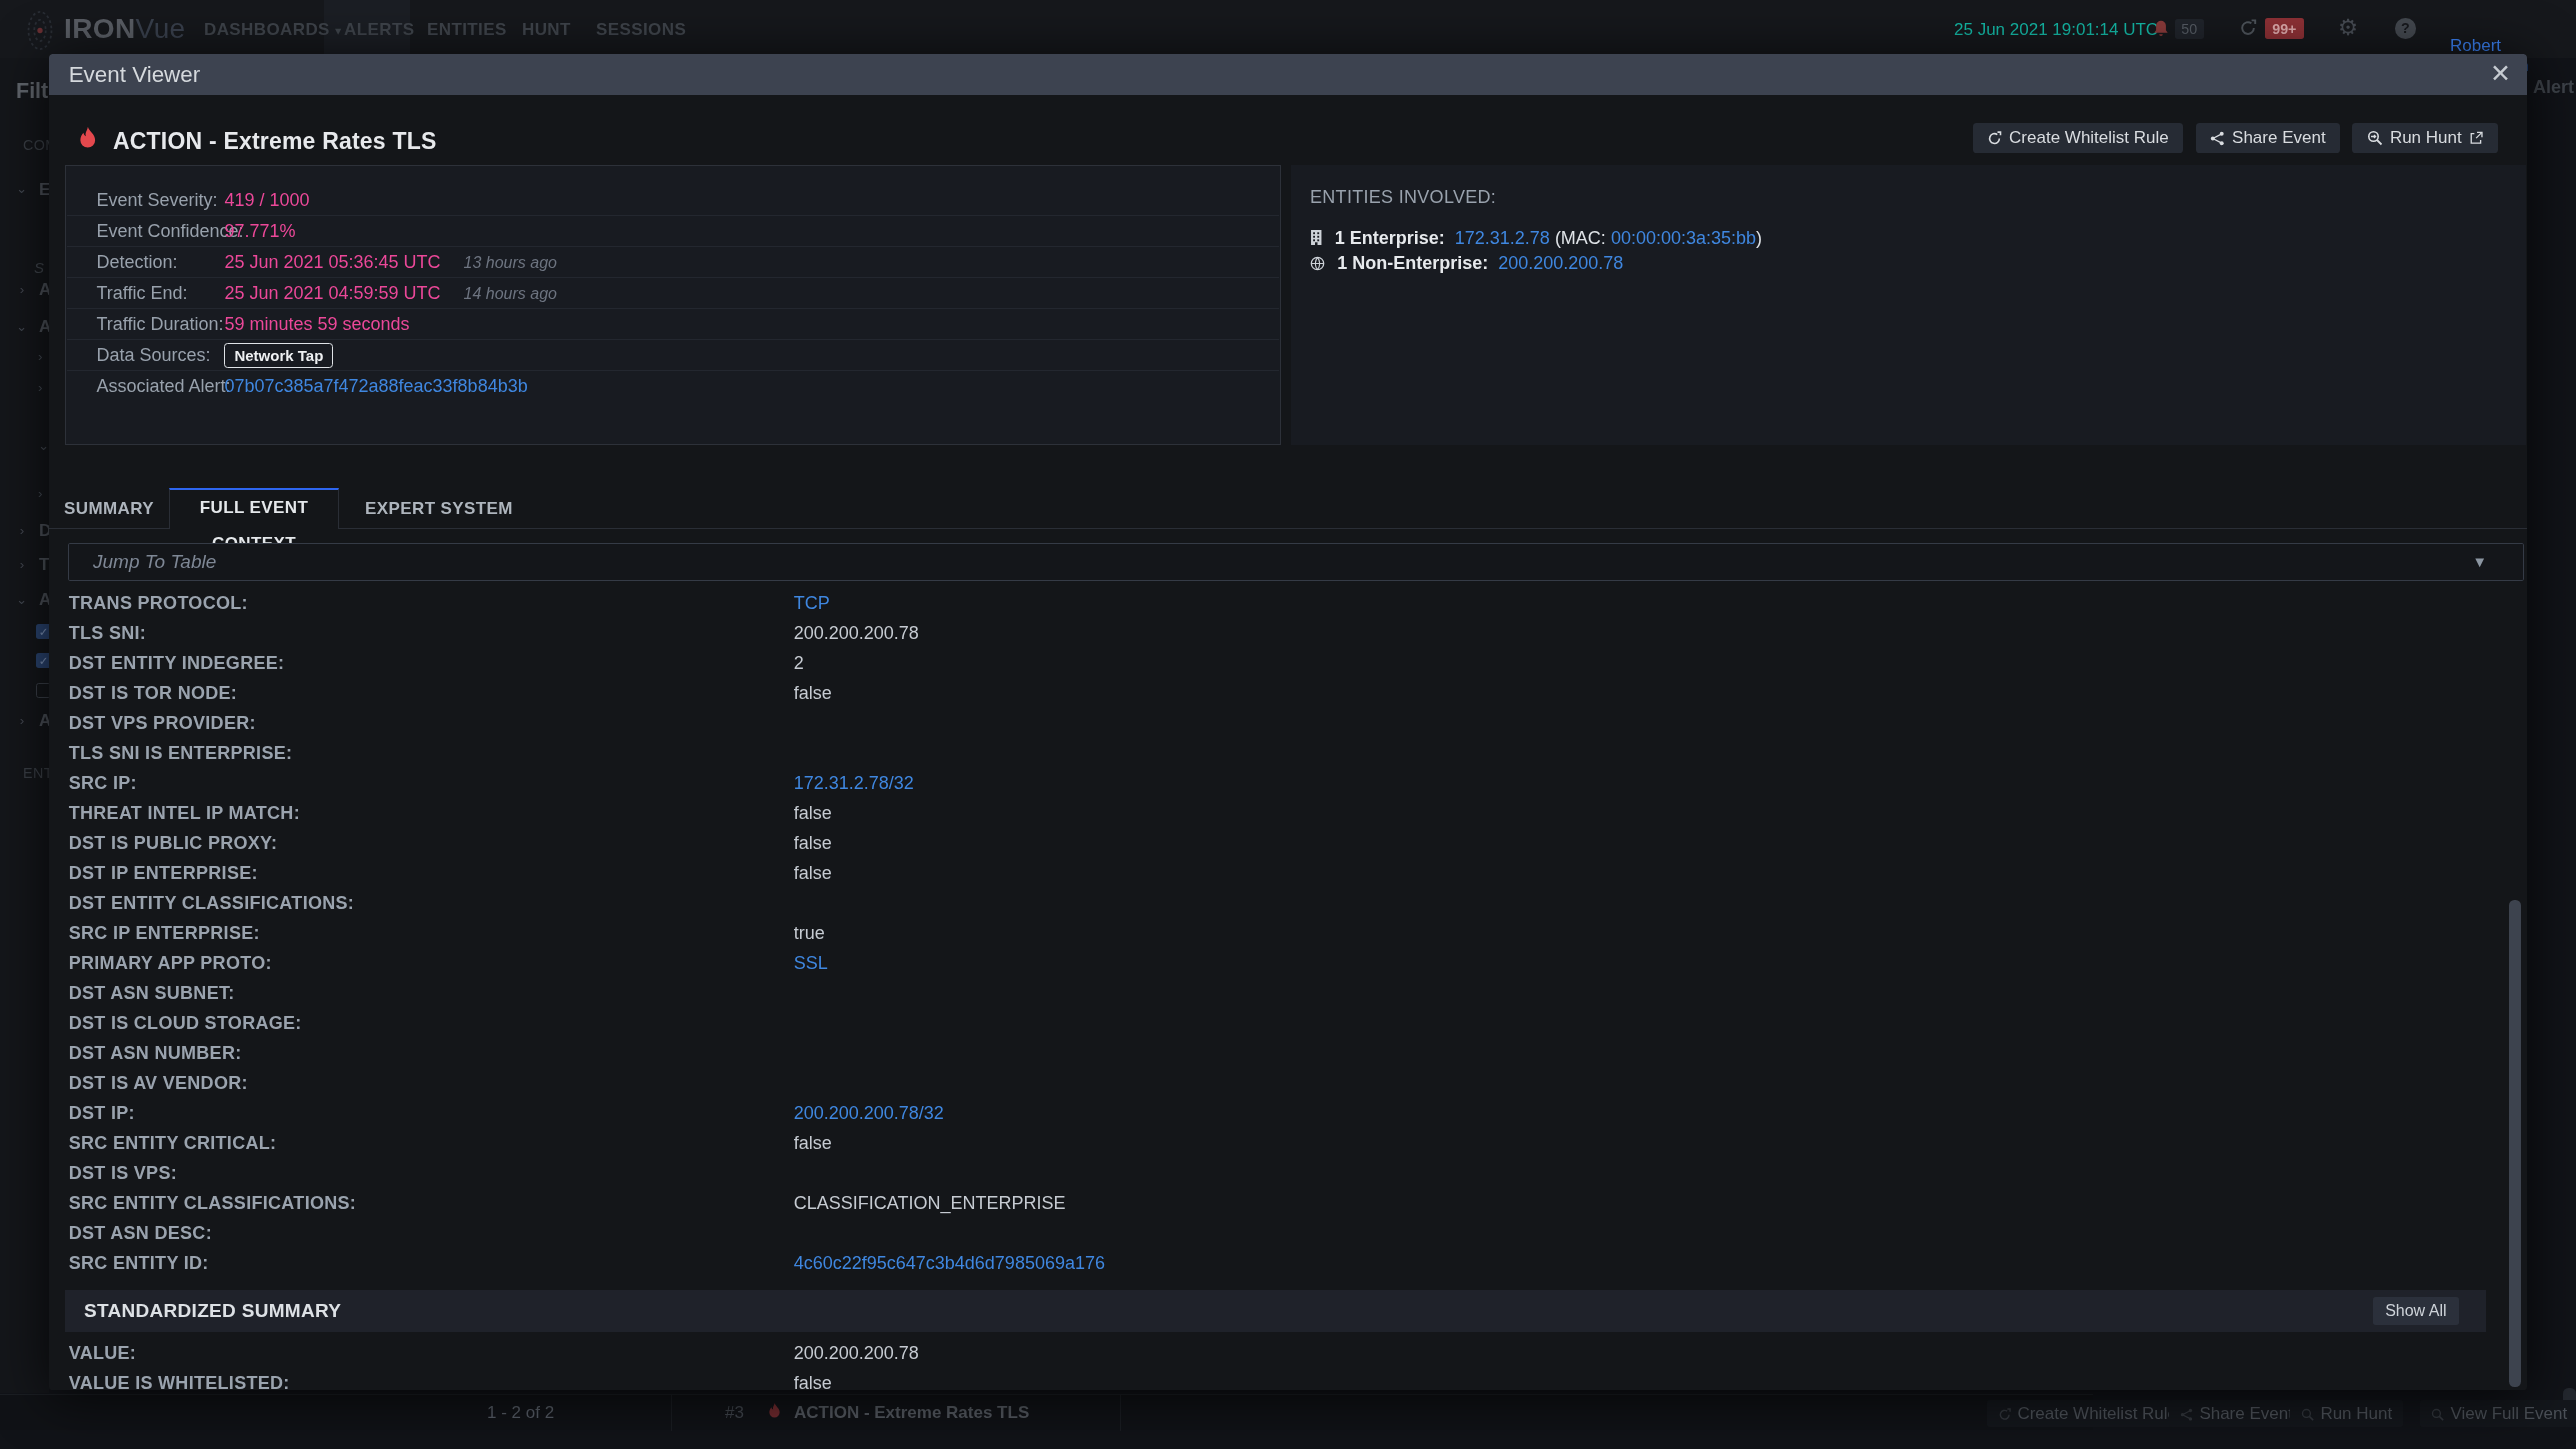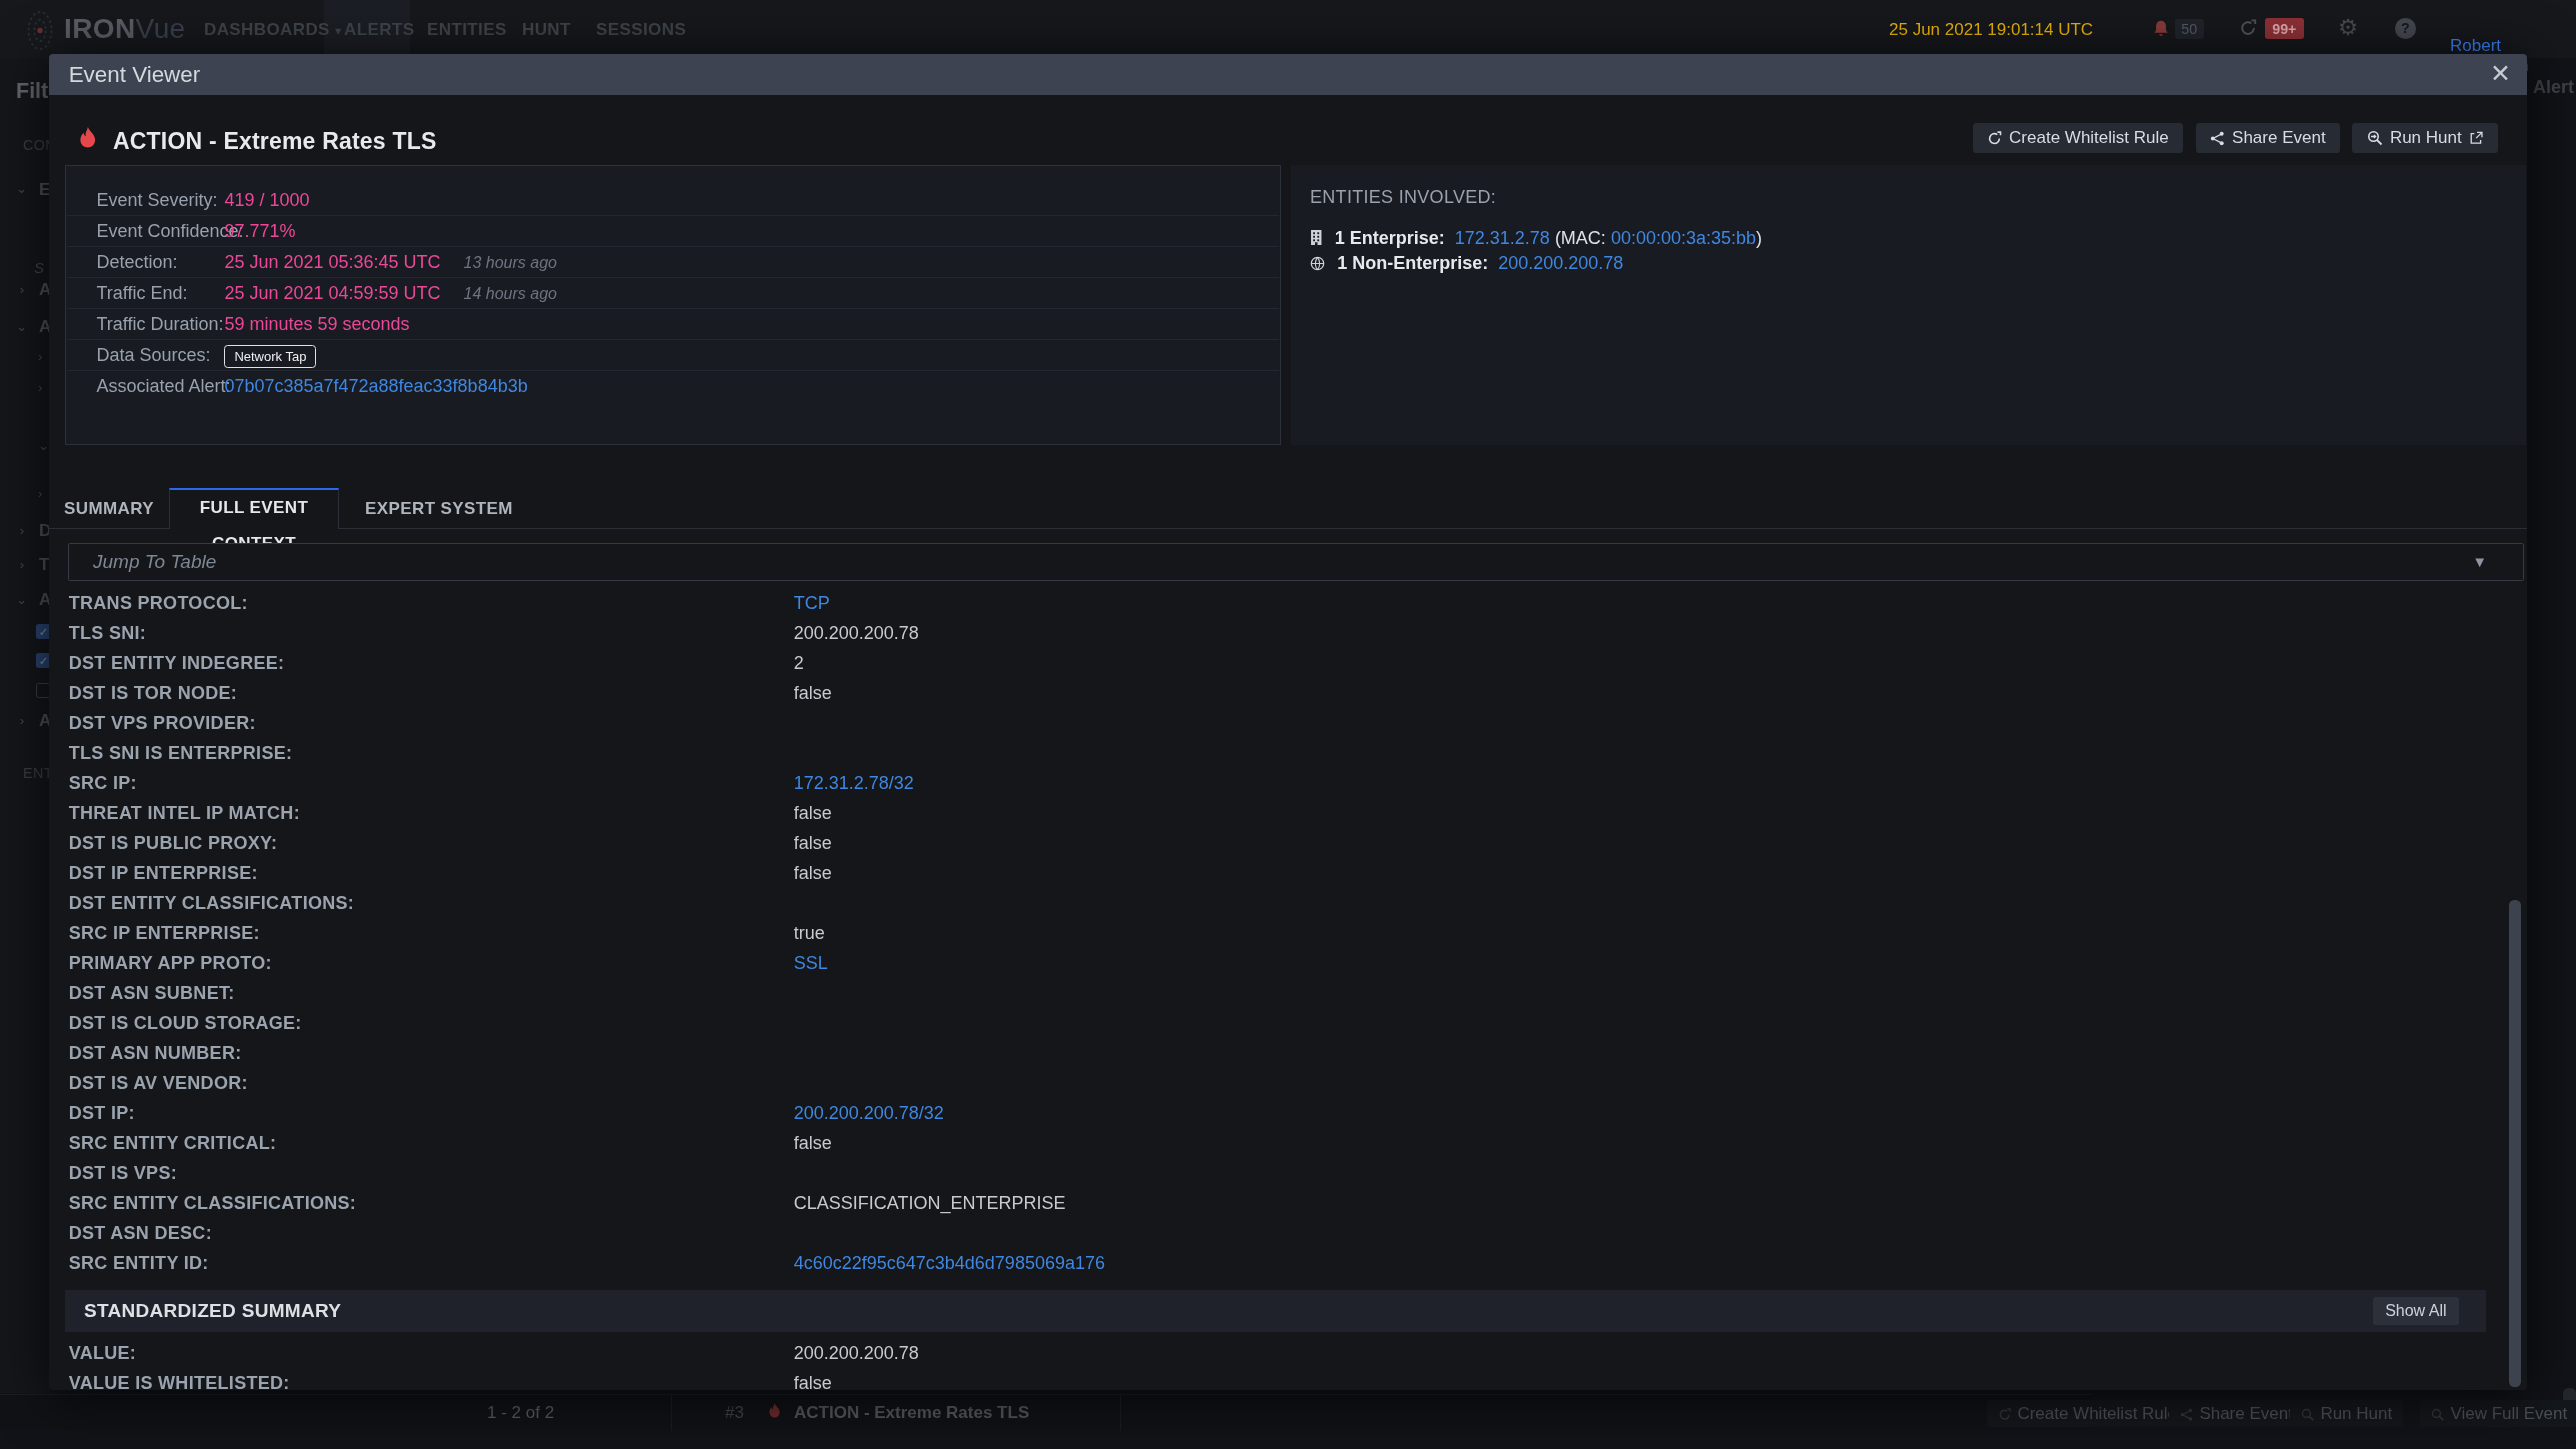--- a/index.html
+++ b/index.html
@@ -8,21 +8,21 @@
   .stage{position:relative;width:2576px;height:1449px;background:#111318;overflow:hidden}
 
   
   .topnav{position:absolute;left:0;top:0;width:2576px;height:58px;background:#16181c}
   .logo-mark{position:absolute;left:25px;top:9px;opacity:.8}
   .logo-text{position:absolute;left:64px;top:12.5px;font-size:28px;font-weight:bold;color:#5a5e65;letter-spacing:0.4px}
   .logo-text .lite{font-weight:normal;color:#39404d}
   .nav-item{position:absolute;top:19.7px;font-size:17px;font-weight:bold;letter-spacing:0.4px;color:#3f444b}
   .nav-hl{position:absolute;left:324px;top:0;width:86px;height:58px;background:#1b1e24}
   .nav-caret{font-size:12.5px;color:#3f444b}
-  .nav-ts{position:absolute;left:1889px;top:19.7px;font-size:17px;color:#eab308}
+  .nav-ts{position:absolute;left:1954px;top:19.7px;font-size:17px;color:#14b8a6}
   .bell-icon{position:absolute;left:2152px;top:19px}
   .bell-badge{position:absolute;left:2175px;top:19px;background:#20242b;color:#555b63;font-size:14.3px;padding:1.8px 6.3px;border-radius:2.7px}
   .refresh-icon{position:absolute;left:2239px;top:19px}
   .refresh-badge{position:absolute;left:2265px;top:18px;background:#8e3136;color:#dda9ab;font-size:14.3px;font-weight:bold;padding:2.7px 7.2px;border-radius:2.7px}
   .gear-icon{position:absolute;left:2338px;top:14.3px;font-size:22.4px;color:#474c54}
   .help-icon{position:absolute;left:2395px;top:18px;width:20.6px;height:20.6px;border-radius:50%;background:#43484f;color:#16181c;font-weight:bold;font-size:14.3px;text-align:center;line-height:20.6px}
   .nav-user{position:absolute;left:2450px;top:36px;font-size:17px;color:#3b82f6}
 
   .sidebar{position:absolute;left:0;top:58px;width:49px;height:1335px;background:#14161a;overflow:hidden}
   .sb{position:absolute;white-space:nowrap;color:#4b5058}
@@ -59,21 +59,21 @@
   .btn .ext{margin-left:7.2px;margin-right:0}
 
   .panel{position:absolute;top:111px;height:280px;background:#181b21}
   .panel.details{left:16px;width:1216px;border:0.9px solid #2d3139;padding-top:19px}
   .panel.entities{left:1242px;width:1235px;padding:21.5px 0 0 19px}
   .d-row{height:31px;line-height:31px;margin:0 0.9px;padding-left:29.5px;border-bottom:0.9px solid #23272f;font-size:18px;white-space:nowrap}
   .d-row:last-child{border-bottom:none}
   .d-label{display:inline-block;width:128px;color:#98a1ac}
   .d-value{color:#ec4899;font-weight:normal}
   .d-ago{margin-left:23px;font-style:italic;font-size:16px;color:#6d7480}
-  .tag{border:1.8px solid #dfe3e7;border-radius:3.6px;padding:2.7px 9px;font-size:13px;font-weight:normal;color:#eef0f2}
+  .tag{border:1.8px solid #dfe3e7;border-radius:3.6px;padding:2.7px 9px;font-size:15px;font-weight:bold;color:#eef0f2}
   a.lnk{color:#3f87e0;text-decoration:none;cursor:pointer}
   .d-row a.lnk{font-weight:normal}
 
   .ent-head{font-size:18px;color:#99a2ad;letter-spacing:0.3px;margin-bottom:18px}
   .ent-row{line-height:25px;font-size:18px;color:#dfe3e7;white-space:nowrap}
   .ent-row b{color:#e6e9ec}
   .ent-row svg{vertical-align:-2.7px;margin-right:7.2px}
 
   .tabs{position:absolute;left:0;top:434px;width:2478px;height:41px;display:flex}
   .tab{height:41px;line-height:41px;text-align:center;font-size:17px;font-weight:bold;letter-spacing:0.4px;color:#aeb5bd;border-bottom:0.9px solid #2a2e36;cursor:pointer}

